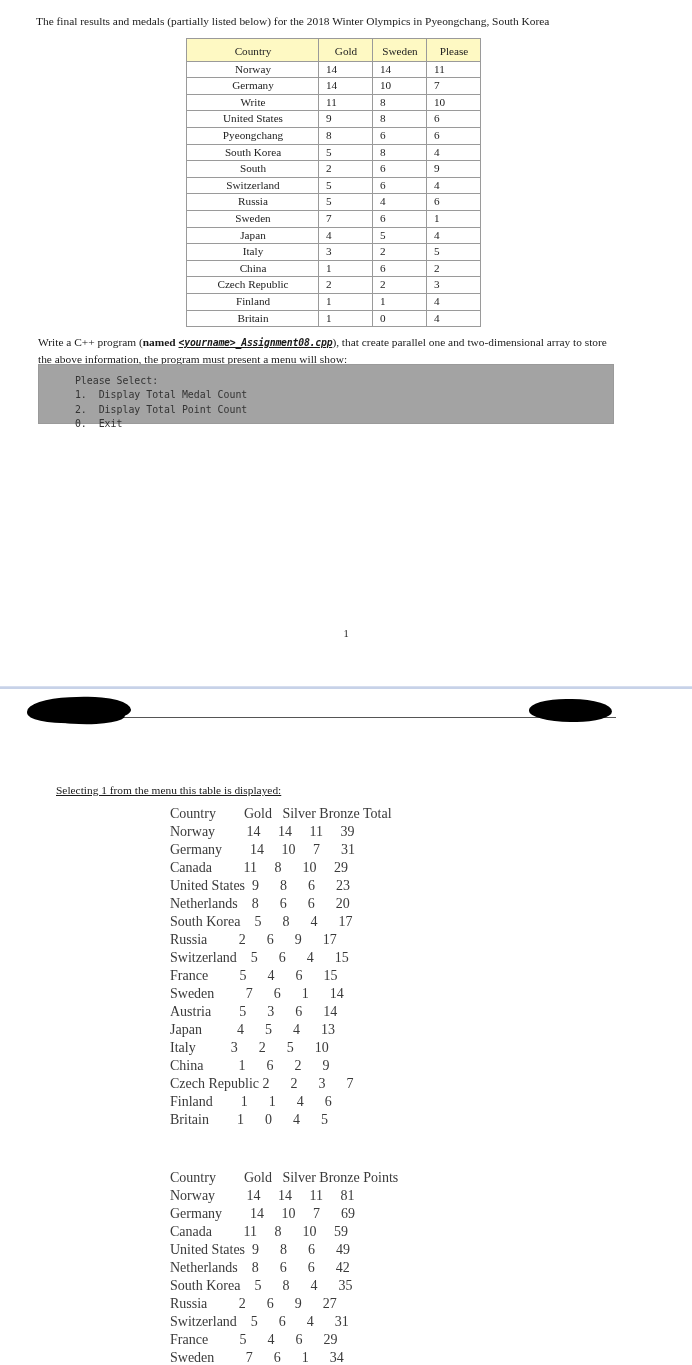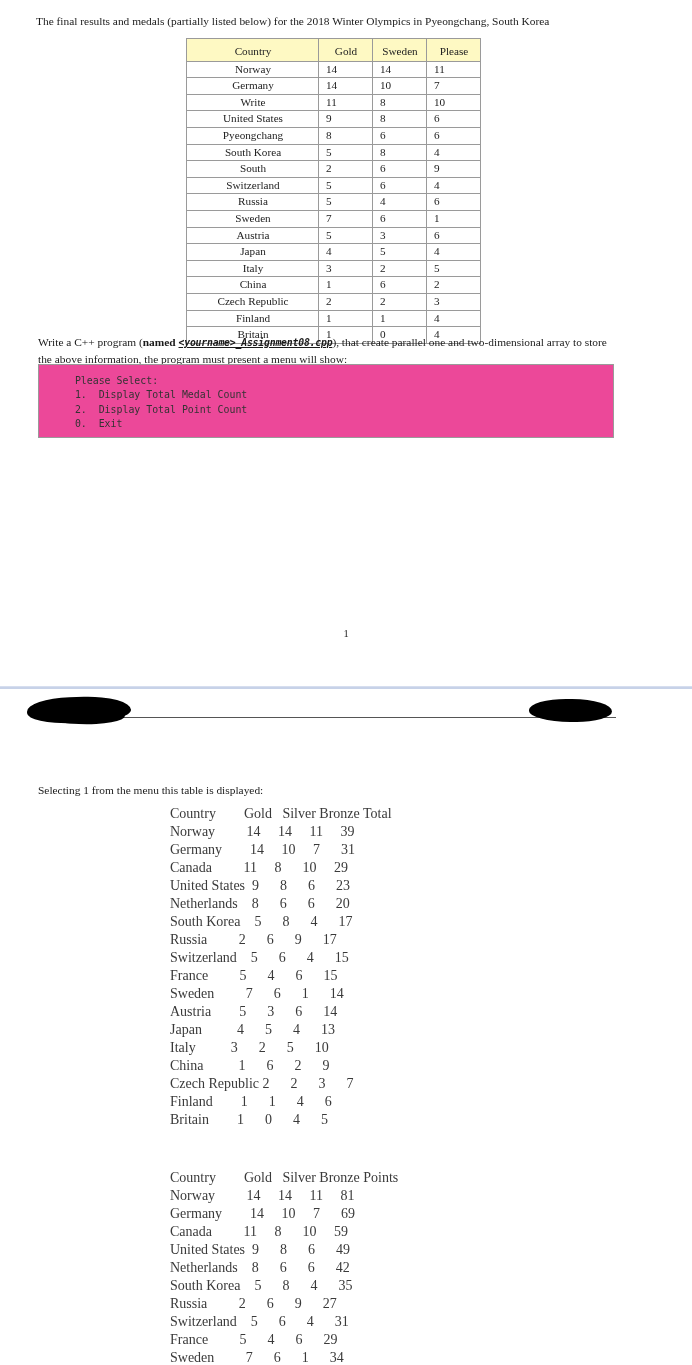--- a/index.html
+++ b/index.html
@@ -87,23 +87,23 @@
     text-decoration: underline;
     letter-spacing: -0.2px;
   }
 
   
   .menu-box {
     position: absolute;
     left: 38px;
     top: 364px;
     width: 576px;
-    height: 74px;
+    height: 60px;
     border: 1px solid #9a9a9a;
-    background: #ec4899;
+    background: #a3a3a3;
     box-sizing: border-box;
   }
   .menu-box pre {
     margin: 0;
     padding: 9px 0 0 24px;
     font-family: "DejaVu Sans Mono", "Liberation Mono", monospace;
     font-size: 9.9px;
     line-height: 14.4px;
     color: #333;
     white-space: pre;
@@ -164,23 +164,24 @@
   .redact-right-2 {
     left: 534px;
     top: 16px;
     width: 74px;
     height: 16px;
     border-radius: 50%;
   }
 
   
   .sel-line {
-    margin: 0 0 0 38px;
+    margin: 0 0 0 56px;
     font-size: 11.4px;
     line-height: 15.5px;
+    text-decoration: underline;
   }
   .sel-line sup { font-size: 7.6px; vertical-align: super; }
 
   .mono-table {
     margin: 6px 0 0 170px;
     font-family: Liberation Serif, serif;
     font-size: 14px;
     line-height: 18px;
     color: #3a3a3a;
     white-space: pre;
@@ -258,26 +259,20 @@
             <td class="country">Russia</td>
             <td class="num">5</td>
             <td class="num">4</td>
             <td class="num">6</td>
           </tr>
           <tr>
             <td class="country">Sweden</td>
             <td class="num">7</td>
             <td class="num">6</td>
             <td class="num">1</td>
-          </tr>
-          <tr>
-            <td class="country">Austria</td>
-            <td class="num">5</td>
-            <td class="num">3</td>
-            <td class="num">6</td>
           </tr>
           <tr>
             <td class="country">Japan</td>
             <td class="num">4</td>
             <td class="num">5</td>
             <td class="num">4</td>
           </tr>
           <tr>
             <td class="country">Italy</td>
             <td class="num">3</td>

